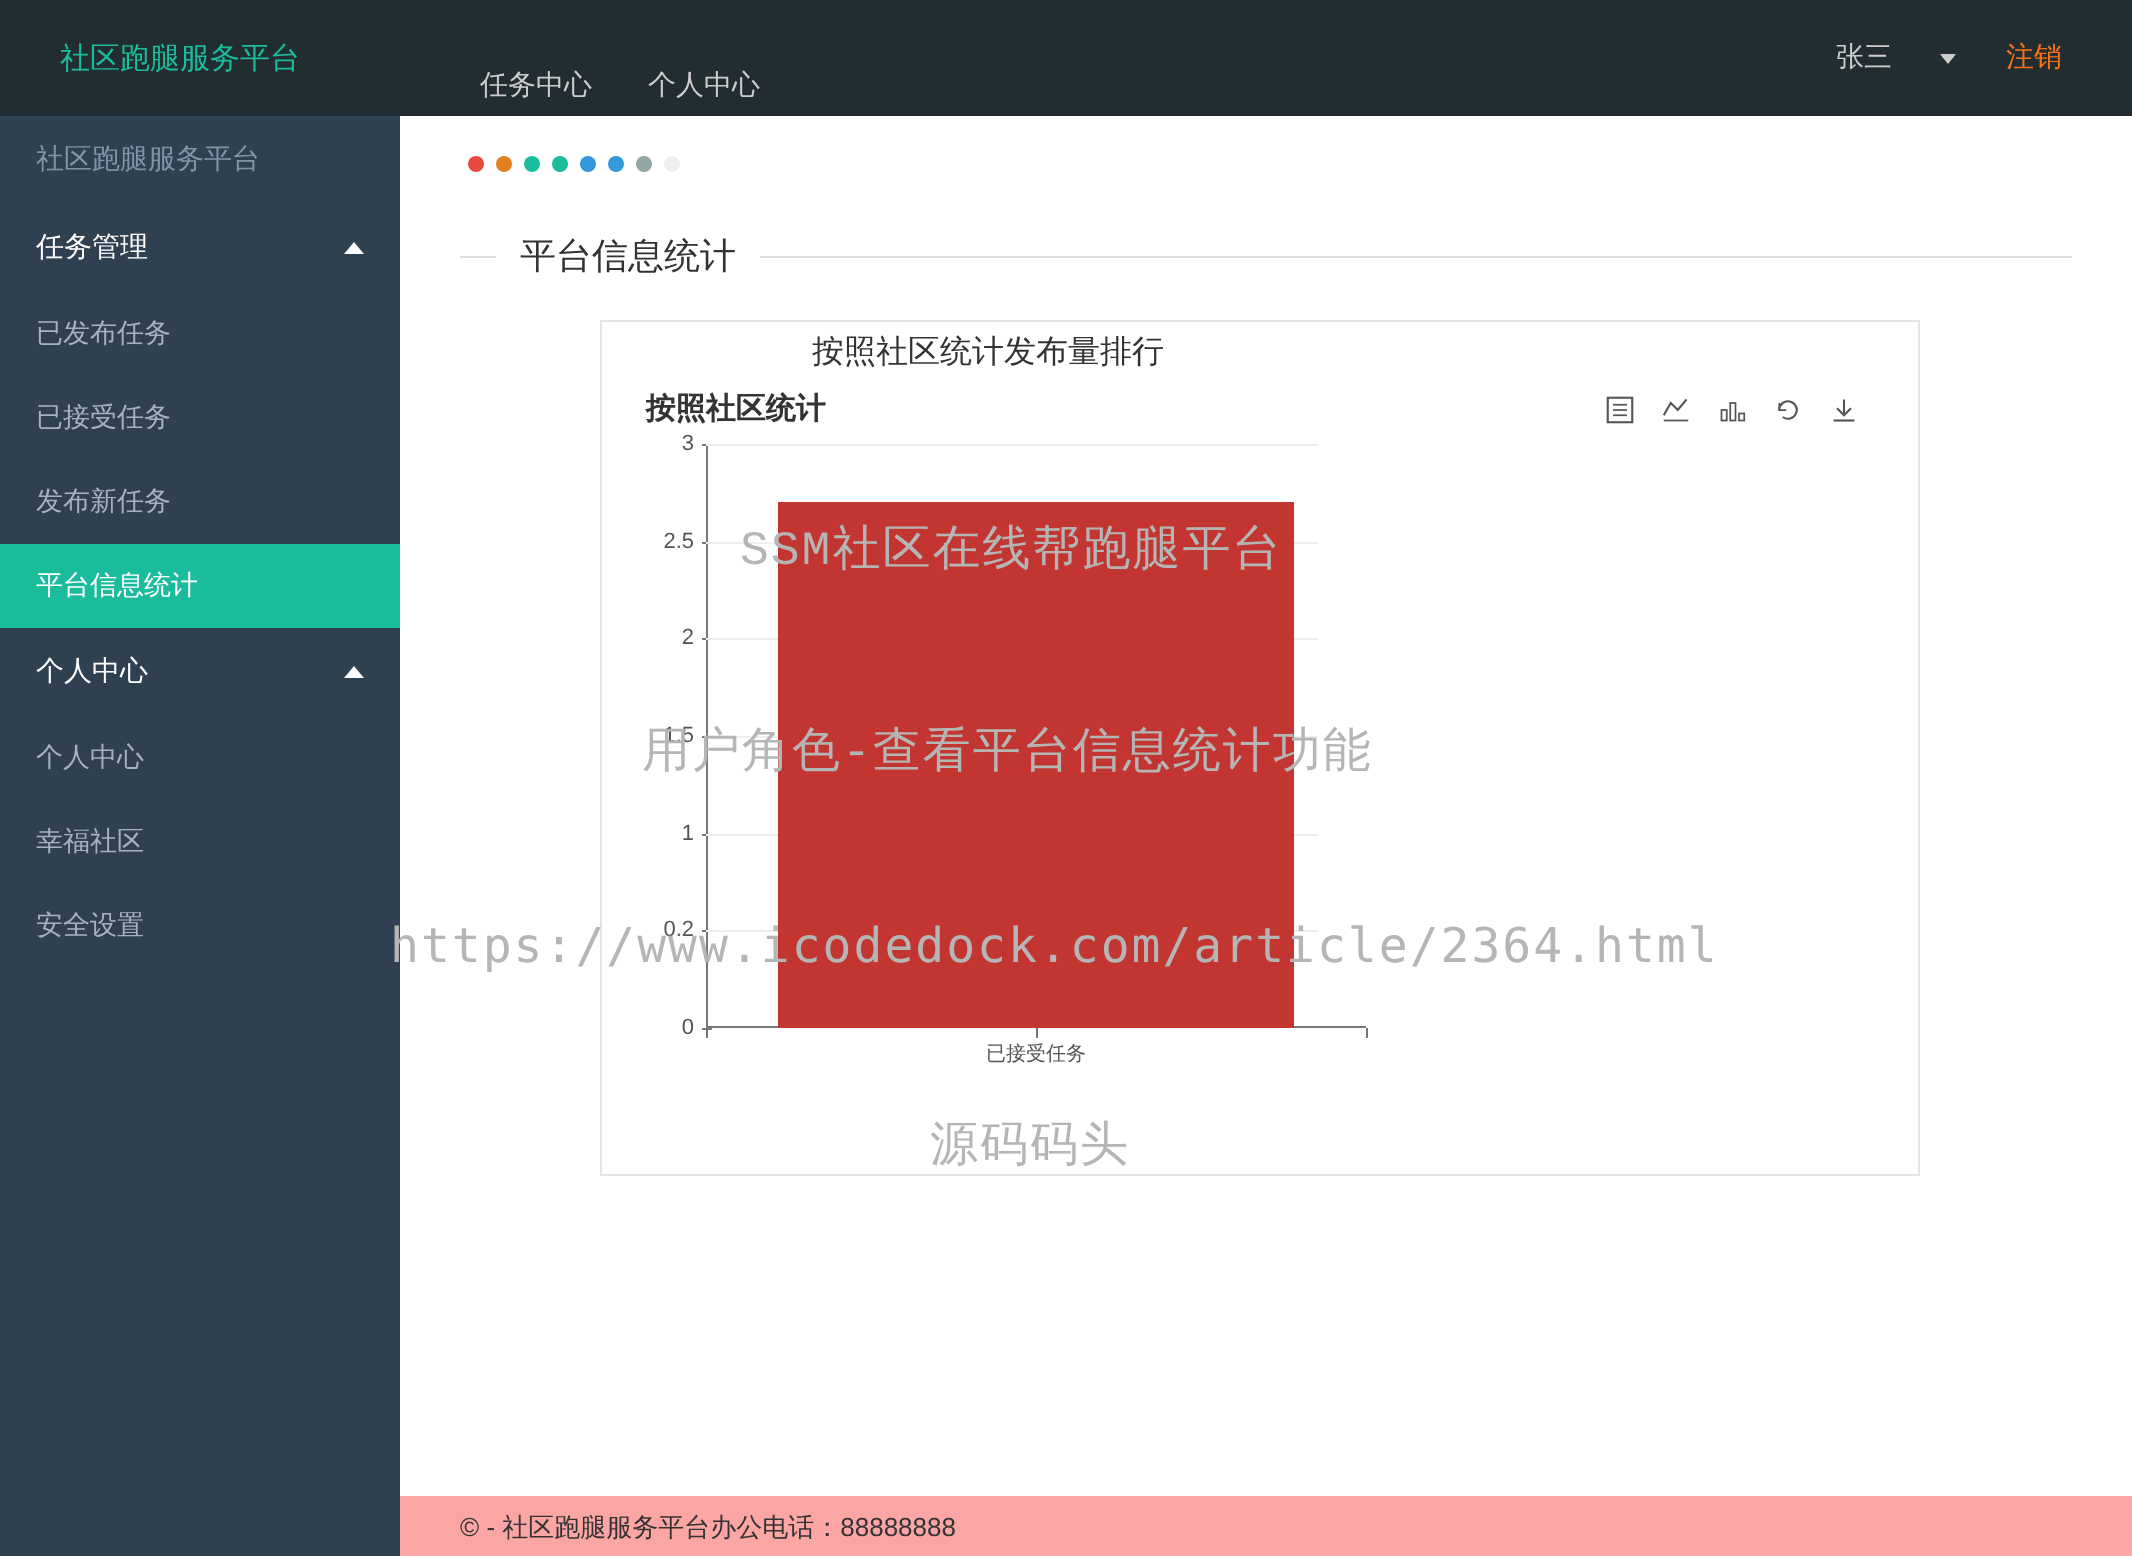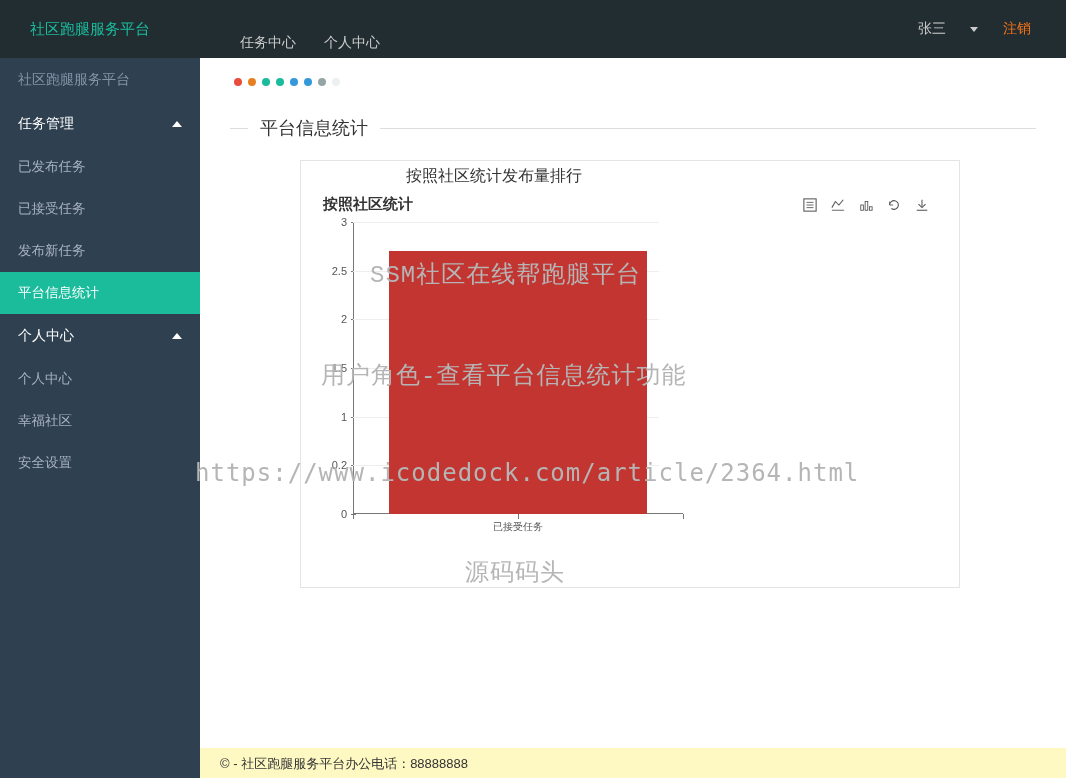--- a/index.html
+++ b/index.html
@@ -43,21 +43,21 @@
     .y-tick { position: absolute; right: 4px; font-size: 11px; color: #555; transform: translateY(-50%); }
     .y-line { position: absolute; left: 30px; width: 5px; height: 1px; background: #777; }
     .grid-line { position: absolute; left: 32px; right: 280px; height: 1px; background: #eee; }
     .axis-line-y { position: absolute; left: 32px; top: 0; bottom: 18px; width: 1px; background: #777; }
     .axis-line-x { position: absolute; left: 32px; bottom: 18px; width: 330px; height: 1px; background: #777; }
     .bar { position: absolute; background: #c23531; }
     .x-tick { position: absolute; width: 1px; height: 5px; background: #777; }
     .x-label { position: absolute; font-size: 10px; color: #555; transform: translateX(-50%); }
 
     
-    .footer { position: absolute; left: 200px; right: 0; bottom: 0; height: 30px; background: #fef9c3; border-top: 1px solid transparent; display: flex; align-items: center; padding-left: 20px; font-size: 13px; color: #333; text-align: center; }
+    .footer { position: absolute; left: 200px; right: 0; bottom: 0; height: 30px; background: #fca5a5; border-top: 1px solid transparent; display: flex; align-items: center; padding-left: 30px; font-size: 13px; color: #333; text-align: center; }
 
     
     .watermark { position: absolute; color: #b5b5b5; font-size: 24px; font-weight: 500; pointer-events: none; z-index: 50; font-family: Liberation Mono, monospace; letter-spacing: 1px; }
     .wm1 { left: 370px; top: 258px; }
     .wm2 { left: 321px; top: 359px; }
     .wm3 { left: 195px; top: 459px; font-family: monospace; }
     .wm4 { left: 465px; top: 556px; }
 
     svg { display: block; }
   </style>

